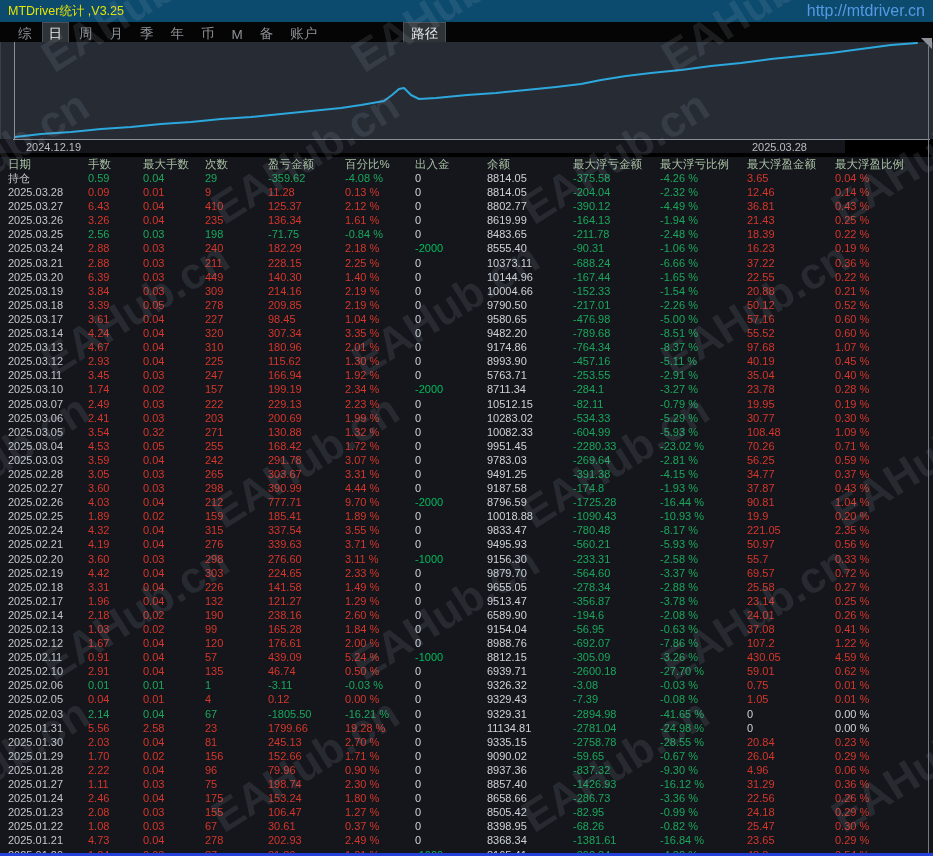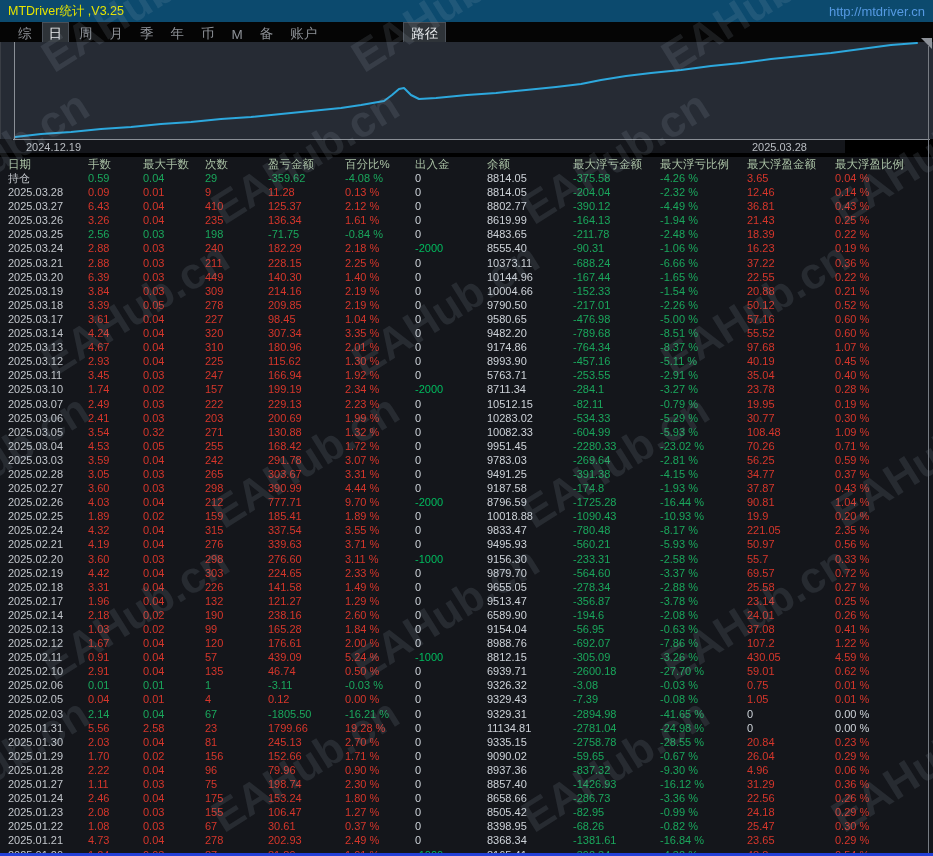--- a/index.html
+++ b/index.html
@@ -3,21 +3,21 @@
 <meta charset="utf-8">
 <style>
   * { margin:0; padding:0; box-sizing:border-box; }
   html,body { width:933px; height:856px; overflow:hidden; background:#000; }
   body { font-family:"Liberation Sans","DejaVu Sans",sans-serif; position:relative; }
 
   
   #titlebar { position:absolute; left:0; top:0; width:933px; height:22px; background:#0c4a6e;
               display:flex; align-items:center; justify-content:space-between; padding:0 8px; }
   #app-title { color:var(--title-yellow); font-size:12.5px; }
-  #app-url   { color:var(--url-blue); font-size:13px; }
+  #app-url   { color:var(--url-blue); font-size:16px; }
 
   
   #menubar { position:absolute; left:0; top:22px; width:933px; height:24px; background:#050505;
              display:flex; align-items:center; padding-left:12px; }
   .menu-item { color:#8d9197; font-size:13.5px; padding:2px 6px; margin-right:5px; cursor:default; }
   .menu-item.active { background:#2e3338; color:#e8eaec; outline:1px solid #4a5058; }
   #path-button { color:#e8eaec; font-size:13.5px; background:#2e3338; outline:1px solid #4a5058;
                  padding:2px 7px; margin-left:76px; }
 
   

